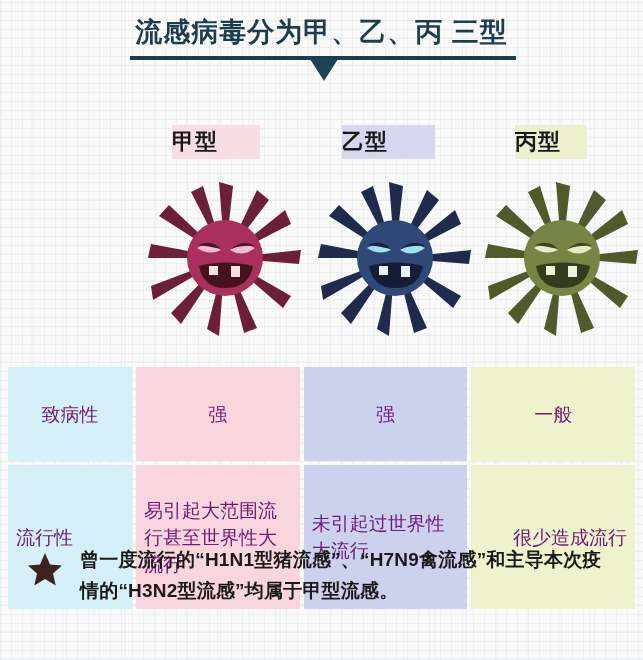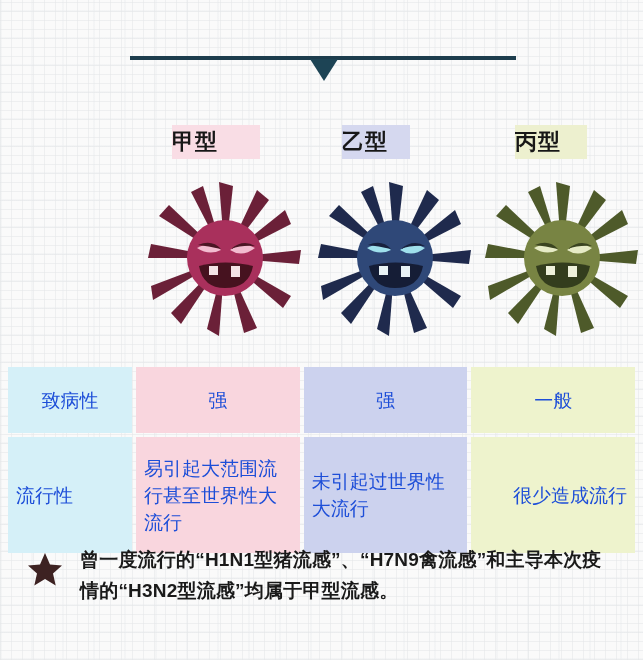--- a/index.html
+++ b/index.html
@@ -63,21 +63,21 @@
     position: absolute;
     top: 125px;
     height: 34px;
     line-height: 34px;
     font-size: 22px;
     font-weight: bold;
     color: #171717;
     letter-spacing: 1px;
   }
   #chip-jia { left: 172px; width: 88px; background: #f9dde5; }
-  #chip-yi  { left: 342px; width: 68px; background: #d5d8ef; }
+  #chip-yi  { left: 342px; width: 93px; background: #d5d8ef; }
   #chip-bing{ left: 515px; width: 72px; background: #edf0cf; }
 
   
   .virus {
     position: absolute;
     top: 178px;
     width: 160px;
     height: 160px;
   }
   #virus-jia  { left: 145px; }
@@ -89,23 +89,23 @@
   #table {
     position: absolute;
     left: 4px; top: 363px;
     width: 635px;
     border-collapse: separate;
     border-spacing: 4px 4px;
     table-layout: fixed;
   }
   #table td {
     vertical-align: middle;
-    padding: 10px 8px;
+    padding: 24px 8px;
     font-size: 19px;
-    color: #1d4ed8;
+    color: #701a75;
     line-height: 27px;
   }
   .col-head { width: 108px; background: #d5f0f8; text-align: center; font-size: 20px; }
   .cell-a   { background: #f9d6de; }
   .cell-b   { background: #ccd2ee; }
   .cell-c   { background: #eef3cd; margin-left: 12px; }
   .r-patho td { height: 46px; text-align: center; font-size: 21px; }
   .r-epi   td { height: 96px; }
   .r-epi .col-head { text-align: left; }
   .txt-center { text-align: right; }
@@ -130,20 +130,23 @@
     color: #1a1a1a;
     font-weight: bold;
     letter-spacing: .2px;
   }
 </style>
 </head>
 <body>
 
 <div id="page">
 
+  <div id="title-block">
+    <span id="title-text">流感病毒分为甲、乙、丙 三型</span>
+  </div>
   <div id="title-rule"></div>
   <div id="title-arrow"></div>
 
   <div class="chip" id="chip-jia">甲型</div>
   <div class="chip" id="chip-yi">乙型</div>
   <div class="chip" id="chip-bing">丙型</div>
 
   <div class="virus" id="virus-jia">
     <svg viewBox="0 0 160 160" xmlns="http://www.w3.org/2000/svg">
       <g fill="#6b2038">

